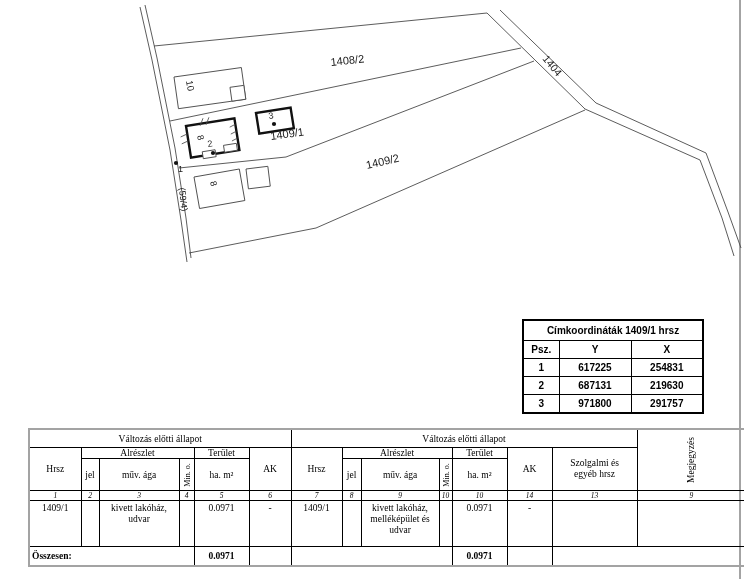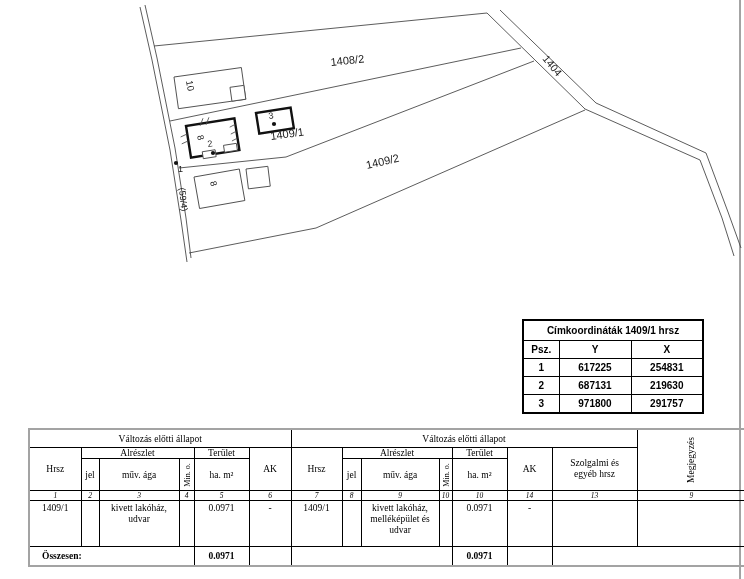--- a/index.html
+++ b/index.html
@@ -16,21 +16,21 @@
   
   .note{position:absolute;left:18px;top:399px;font-size:9.5px;font-style:italic;color:#111;}
 
   
   .main-table{position:absolute;left:28px;top:428px;width:717px;border-collapse:collapse;
               table-layout:fixed;border:2px solid #a3a3a3;font-size:9.5px;font-family:Liberation Serif, serif;}
   .main-table td{border:1px solid #000;text-align:center;vertical-align:middle;padding:0;overflow:hidden;}
   .main-table .nums td{font-size:7.5px;font-style:italic;height:9px;line-height:9px;}
   .main-table .datarow td{vertical-align:top;padding-top:2px;height:43px;line-height:11px;}
   .main-table .totalrow td{font-weight:bold;height:18px;}
-  .main-table .totalrow .lbl{text-align:left;padding-left:12px;}
+  .main-table .totalrow .lbl{text-align:left;padding-left:2px;}
   .pre{white-space:pre-line;}
   .rot{position:relative;}
   .rot span{position:absolute;left:50%;top:50%;transform:translate(-50%,-50%) rotate(-90deg);
             white-space:nowrap;display:block;}
   .hdr{line-height:11px;}
 </style>
 </head>
 <body>
 
 <div class="page">

